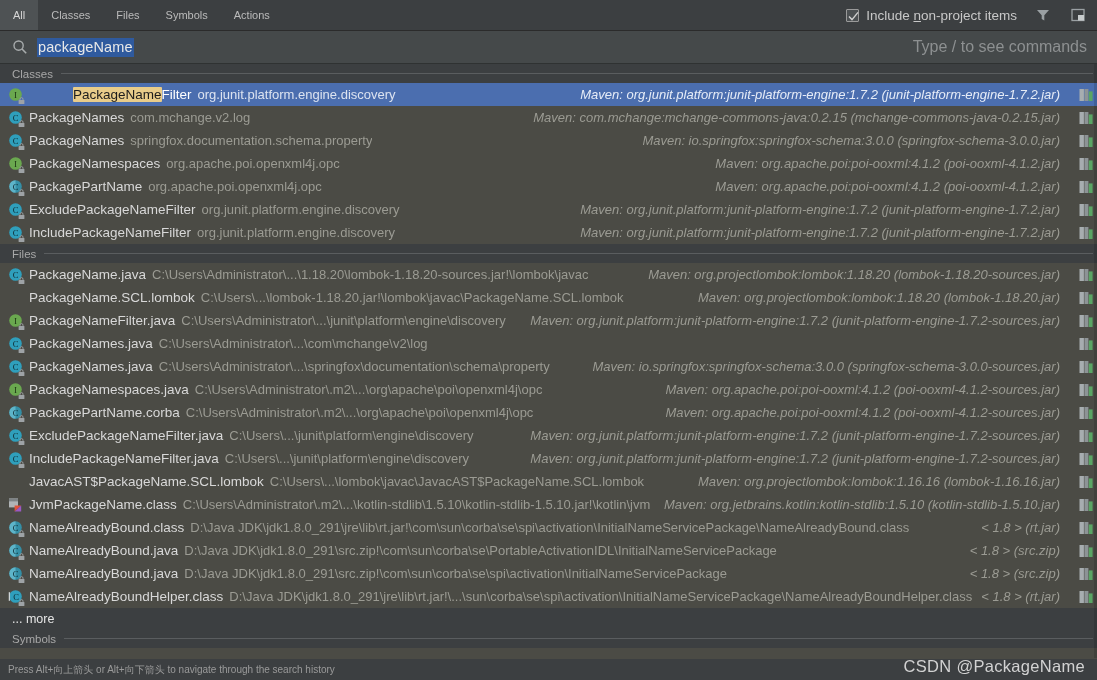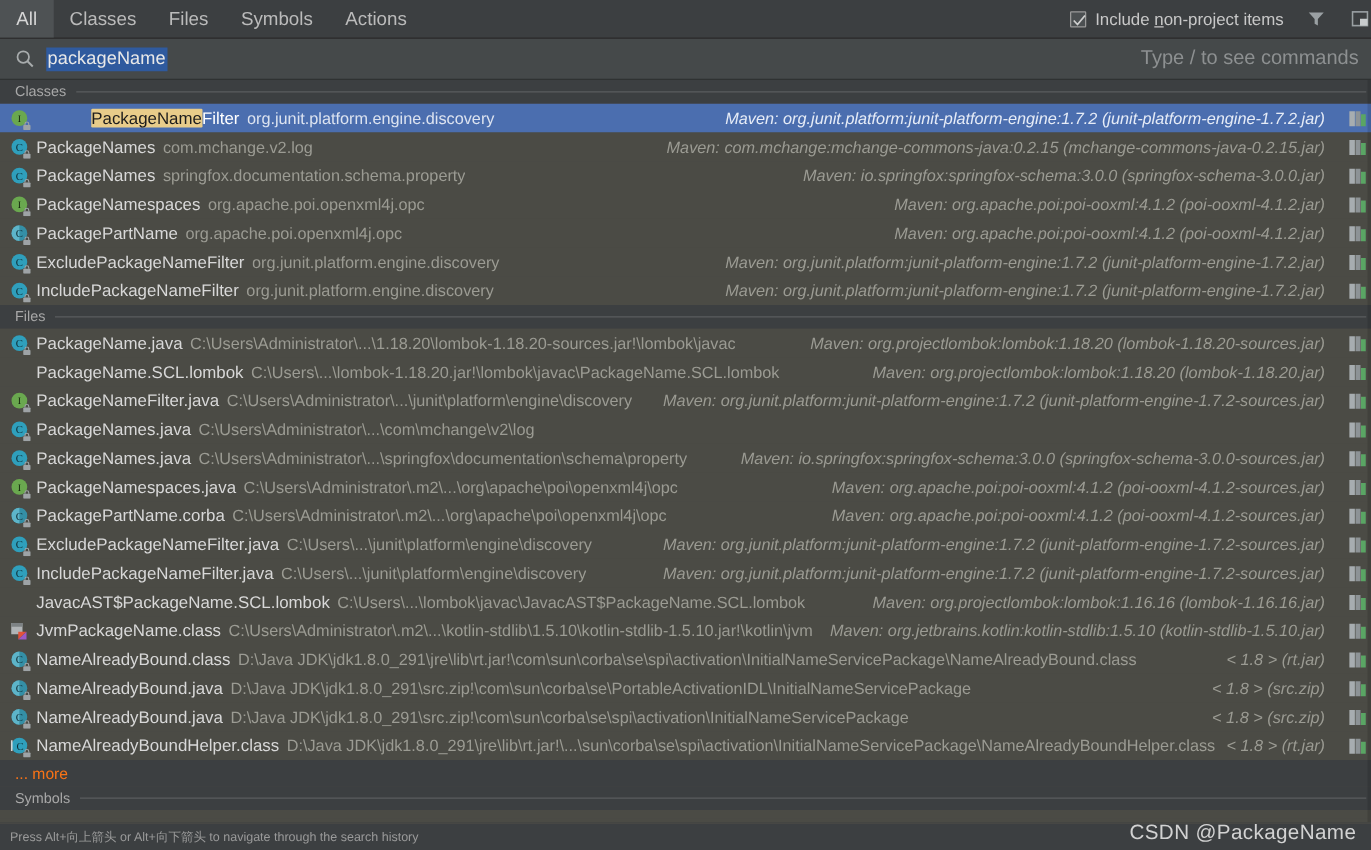--- a/index.html
+++ b/index.html
@@ -21,32 +21,33 @@
     height: 31px;
     background: #3c3f41;
     display: flex; align-items: stretch;
     border-bottom: 1px solid #2b2b2b;
     flex: 0 0 31px;
     position: relative;
   }
   .tab {
     display: flex; align-items: center;
     padding: 0 13px;
-    font-size: 15px;
+    font-size: 11px;
     color: #bbbbbb;
     cursor: default;
     white-space: nowrap;
   }
   .tab.active {
     background: #4e5254;
     color: #d6d6d6;
   }
   .tabbar-right {
     margin-left: auto;
     display: flex; align-items: center;
+    padding-right: 10px;
     gap: 17px;
   }
   .chk-wrap { display: flex; align-items: center; gap: 7px; }
   .chk {
     width: 13px; height: 13px;
     border: 1px solid #9a9a9a;
     background: #4c5052;
     position: relative;
     border-radius: 1px;
     flex: 0 0 13px;
@@ -151,21 +152,21 @@
     font-style: italic;
   }
   .row.selected .r-right { color: #e6ecf7; }
   .lib-icon { width: 14px; height: 14px; flex: 0 0 14px; }
   .more-row {
     height: 21px;
     display: flex; align-items: center;
     padding-left: 12px;
     background: #3c3f41;
     font-size: 12.5px;
-    color: #f97316;
+    color: #e5e5e5;
   }
 
   
   .footer {
     height: 22px;
     flex: 0 0 22px;
     background: #3c3f41;
     display: flex; align-items: center;
     padding-left: 8px;
     border-top: 1px solid #4b4b45;

